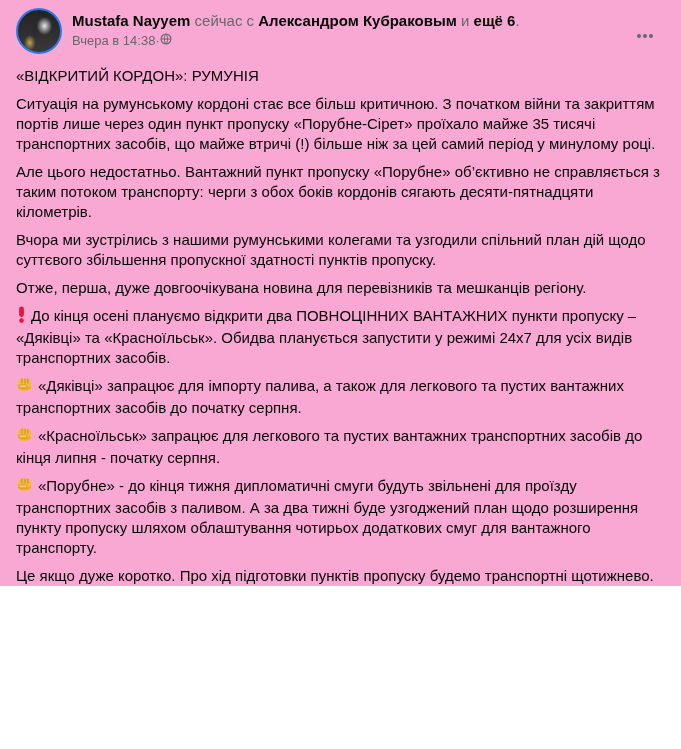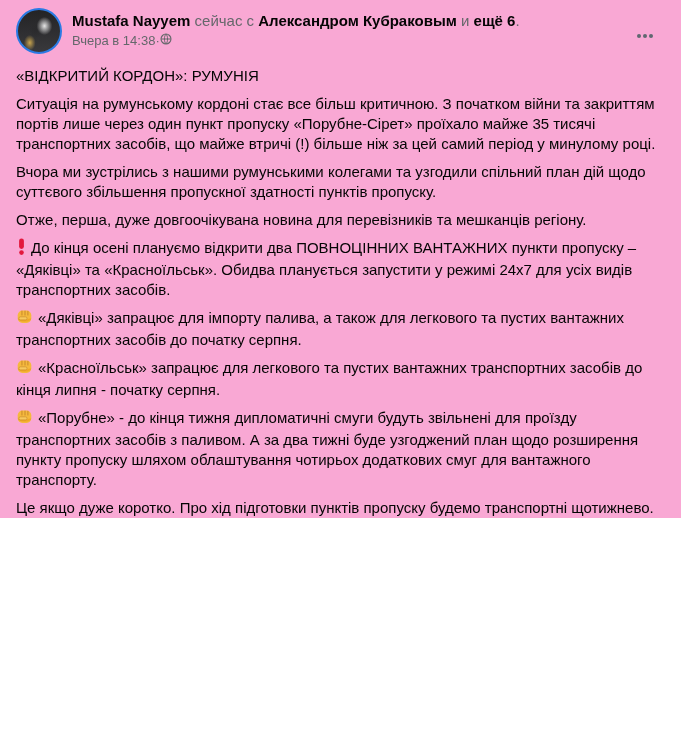--- a/index.html
+++ b/index.html
@@ -87,20 +87,21 @@
         <circle cx="4" cy="10" r="2" fill="#606770"></circle>
         <circle cx="10" cy="10" r="2" fill="#606770"></circle>
         <circle cx="16" cy="10" r="2" fill="#606770"></circle>
       </svg>
     </div>
   </div>
 
   <div class="post-text">
     <p><span>«ВІДКРИТИЙ КОРДОН»: РУМУНІЯ</span></p>
     <p><span>Ситуація на румунському кордоні стає все більш критичною. З початком війни та закриттям портів лише через один пункт пропуску «Порубне-Сірет» проїхало майже 35 тисячі транспортних засобів, що майже втричі (!) більше ніж за цей самий період у минулому році.</span></p>
+    <p><span>Але цього недостатньо. Вантажний пункт пропуску «Порубне» об’єктивно не справляється з таким потоком транспорту: черги з обох боків кордонів сягають десяти-пятнадцяти кілометрів.</span></p>
     <p><span>Вчора ми зустрілись з нашими румунськими колегами та узгодили спільний план дій щодо суттєвого збільшення пропускної здатності пунктів пропуску.</span></p>
     <p><span>Отже, перша, дуже довгоочікувана новина для перевізників та мешканців регіону.</span></p>
 
     <p>
       <span class="excl-icon">
         <svg width="7" height="17" viewBox="0 0 7 17">
           <rect x="1.1" y="0.4" width="4.8" height="10.6" rx="2.4" fill="#e2183d"></rect>
           <circle cx="3.5" cy="14.6" r="2.3" fill="#e2183d"></circle>
         </svg>
       </span><span>До кінця осені плануємо відкрити два ПОВНОЦІННИХ ВАНТАЖНИХ пункти пропуску – «Дяківці» та «Красноїльськ». Обидва планується запустити у режимі 24х7 для усіх видів транспортних засобів.</span>

